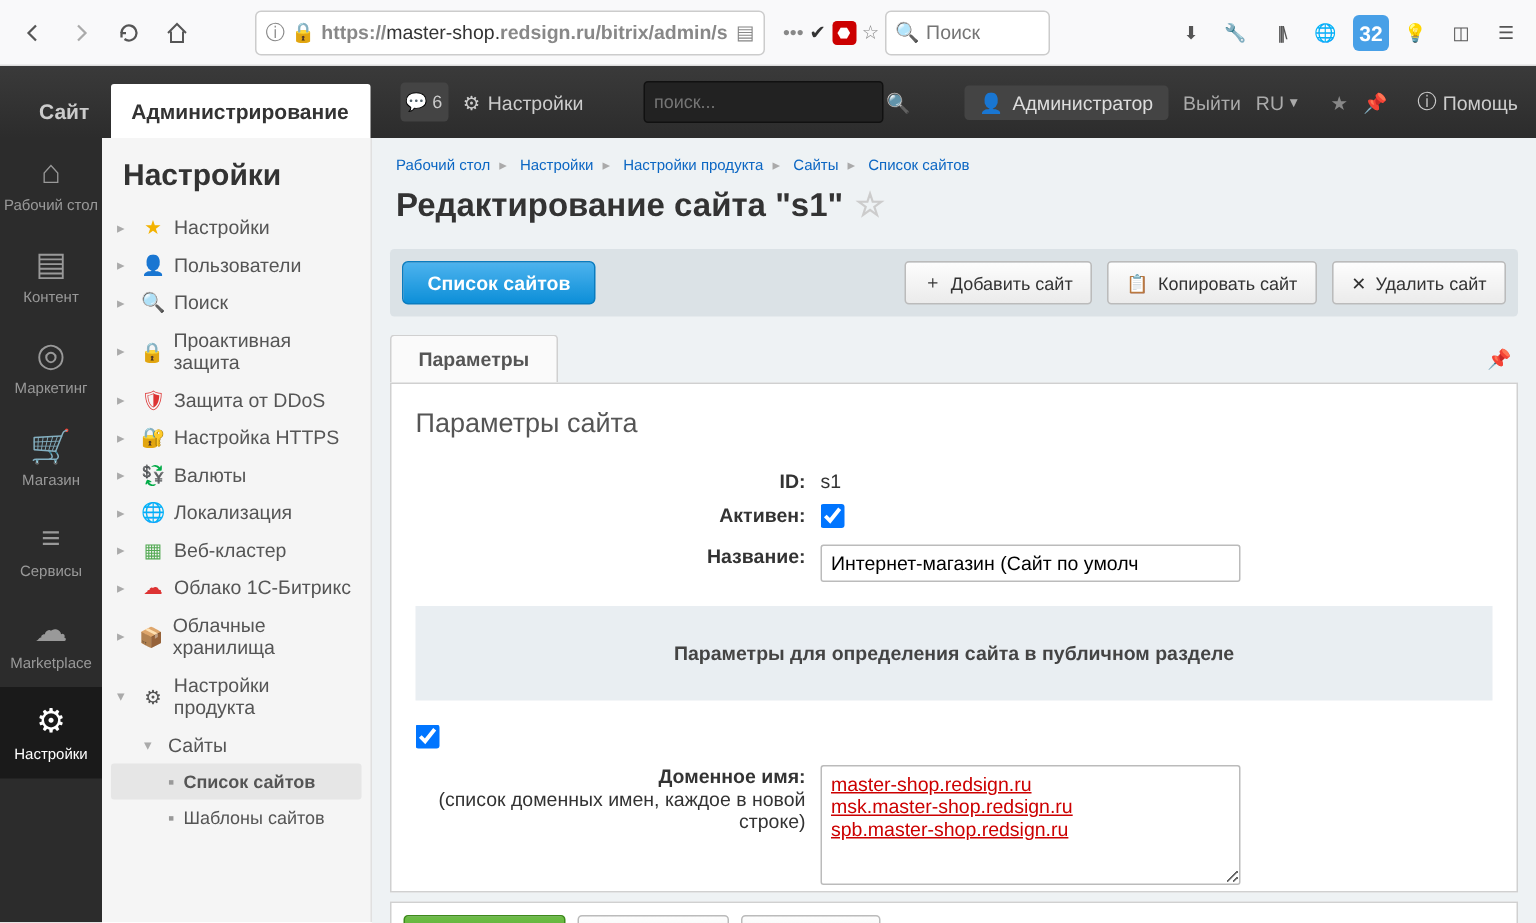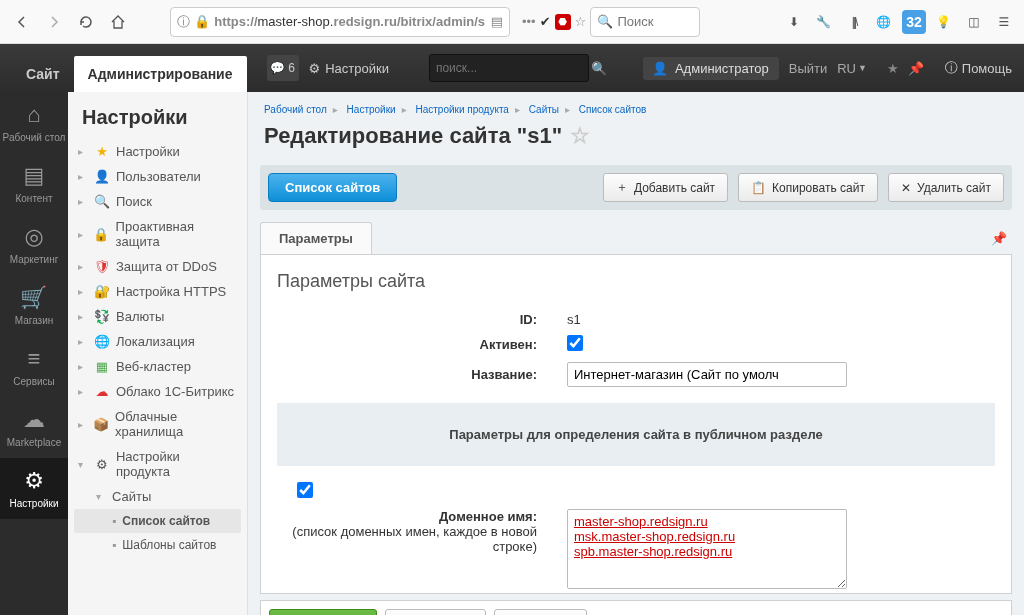--- a/index.html
+++ b/index.html
@@ -65,23 +65,23 @@
 .action-bar .spacer { flex: 1; }
 .btn-sec { background: linear-gradient(#fdfdfd, #ebebeb); border: 1px solid #bbb; padding: 5px 12px; border-radius: 3px; cursor: pointer; display: flex; align-items: center; gap: 6px; font-size: 12px; color: #333; }
 
 .tabs-row { margin: 0 12px; display: flex; align-items: center; }
 .page-tab { background: #fafafa; border: 1px solid #d0d0d0; border-bottom: none; padding: 8px 18px; border-radius: 3px 3px 0 0; font-weight: bold; font-size: 13px; color: #555; cursor: pointer; }
 .tabs-row .spacer { flex: 1; }
 .pin { color: #999; cursor: pointer; margin-right: 4px; }
 
 .panel { margin: 0 12px; background: #fff; border: 1px solid #d0d0d0; padding: 16px; min-height: 340px; }
 .panel-title { font-size: 18px; color: #555; margin-bottom: 16px; }
-.form-row { display: flex; align-items: center; padding: 4px 0; }
+.form-row { display: flex; align-items: flex-start; padding: 4px 0; }
 .form-label { width: 270px; text-align: right; padding-right: 10px; font-size: 13px; color: #333; font-weight: bold; }
-.form-val { font-size: 13px; margin-left: 20px; }
+.form-val { font-size: 13px; }
 .form-val input[type="text"] { width: 280px; padding: 4px 6px; border: 1px solid #bbb; border-radius: 2px; font-size: 13px; }
 .form-val input[type="checkbox"] { width: 16px; height: 16px; }
 .section-hdr { background: #e9eef2; padding: 24px; text-align: center; font-weight: bold; font-size: 13px; color: #444; margin: 12px 0; }
 .form-row.ta .form-label { align-self: flex-start; }
 .form-val textarea { width: 280px; height: 80px; padding: 4px 6px; border: 1px solid #bbb; border-radius: 2px; font-size: 13px; font-family: Arial; color: #c00; text-decoration: underline; resize: both; }
 
 .submit-bar { margin: 6px 12px 0; padding: 8px; display: flex; gap: 8px; background: #fff; border: 1px solid #d0d0d0; align-items: center; }
 .btn-save { background: linear-gradient(#6cbd45, #4b9c24); color: #fff; border: 1px solid #3d8a1a; padding: 6px 18px; border-radius: 3px; font-weight: bold; cursor: pointer; font-size: 13px; }
 .btn-plain { background: linear-gradient(#fdfdfd, #ebebeb); border: 1px solid #bbb; padding: 6px 16px; border-radius: 3px; cursor: pointer; font-size: 13px; color: #333; }
 .submit-bar .spacer { flex: 1; }

